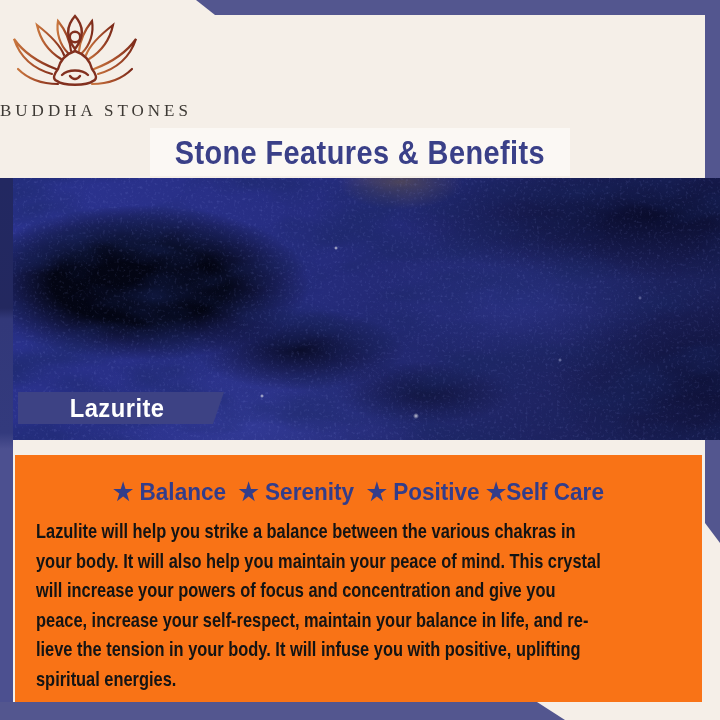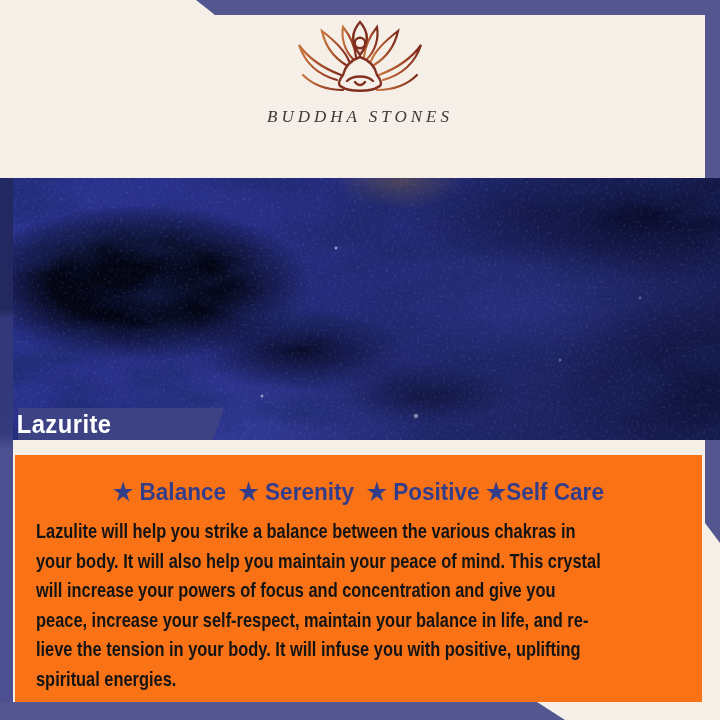--- a/index.html
+++ b/index.html
@@ -14,21 +14,21 @@
   .band{position:absolute;background:#53568f;}
   .band-top{left:0;top:0;width:720px;height:15px;
     clip-path:polygon(196px 0,720px 0,720px 15px,215px 15px);}
   .band-right{left:705px;top:0;width:15px;height:543px;
     clip-path:polygon(0 0,15px 0,15px 543px,0 523px);z-index:1;}
   .band-left{left:0;top:178px;width:13px;height:542px;z-index:4;
     background:linear-gradient(#222861 0%,#23285f 24%,#323879 26%,#333a7d 47%,#4c5090 50%,#4c5090 100%);}
   .band-bottom{left:0;top:702px;width:565px;height:18px;z-index:4;
     clip-path:polygon(0 0,537px 0,565px 18px,0 18px);}
   
-  .logo-wrap{position:absolute;top:18px;left:0;right:0;text-align:center;z-index:2;font-style:italic;}
+  .logo-wrap{position:absolute;top:12px;left:0;right:0;text-align:left;z-index:2;}
   .logo-wrap svg{display:inline-block;}
   .brand-name{
     margin-top:5px;
     font-family:"Liberation Serif", serif;
     font-size:17px;letter-spacing:4px;color:#3d3934;font-weight:500;
   }
   
   .header-band{
     position:absolute;left:150px;top:128px;width:420px;height:48px;
     background:#fbf8f4;z-index:3;display:flex;align-items:center;justify-content:center;
@@ -53,24 +53,24 @@
       radial-gradient(120px 42px at 425px 215px, rgba(4,6,25,.55), transparent 75%),
       radial-gradient(330px 85px at 650px 38px, rgba(5,7,32,.8), transparent 76%),
       radial-gradient(210px 120px at 705px 205px, rgba(7,9,38,.6), transparent 75%),
       radial-gradient(270px 115px at 250px 248px, rgba(72,82,195,.35), transparent 70%),
       radial-gradient(210px 90px at 520px 122px, rgba(62,74,188,.3), transparent 70%),
       linear-gradient(115deg,#2c3492 0%,#272e83 35%,#202668 70%,#181c4f 100%);
   }
   .stone-noise{position:absolute;left:0;top:0;}
   
   .badge{
-    position:absolute;left:18px;bottom:0;width:206px;height:32px;
+    position:absolute;left:18px;bottom:16px;width:206px;height:32px;
     background:#3d4284;
     clip-path:polygon(0 0,206px 0,195px 32px,0 32px);
-    display:flex;align-items:center;justify-content:flex-start;z-index:5;
+    display:flex;align-items:center;justify-content:center;z-index:5;
   }
   .badge span{
     color:#ffffff;font-size:25px;font-weight:700;letter-spacing:.5px;
     transform:scaleX(.95) translateX(-4px);
   }
   
   .panel{
     position:absolute;left:15px;top:455px;width:687px;height:247px;
     background:#f97316;z-index:3;
   }
@@ -119,20 +119,23 @@
         <path d="M75 38 C66 41 60 48 58 56 C54 61 52 66 57 68"></path>
         <path d="M75 38 C84 41 90 48 92 56 C96 61 98 66 93 68"></path>
         <path d="M57 68 C63 73 87 73 93 68"></path>
         <path d="M62 62 C68 56 82 56 88 62"></path>
         <path d="M70 63 C73 67 77 67 80 63"></path>
       </g>
     </svg>
     <div class="brand-name">BUDDHA STONES</div>
   </div>
 
+  <div class="header-band">
+    <h1>Stone Features &amp; Benefits</h1>
+  </div>
 
   <div class="stone">
     <svg class="stone-noise" width="720" height="262">
       <defs>
         <filter id="darkpatch" x="0" y="0" width="100%" height="100%">
           <feTurbulence type="fractalNoise" baseFrequency="0.010 0.024" numOctaves="3" seed="11"></feTurbulence>
           <feColorMatrix type="matrix" values="0 0 0 0 0.01  0 0 0 0 0.02  0 0 0 0 0.12  1.6 0 0 0 -0.62"></feColorMatrix>
         </filter>
         <filter id="grain" x="0" y="0" width="100%" height="100%">
           <feTurbulence type="fractalNoise" baseFrequency="0.35" numOctaves="2" seed="3"></feTurbulence>

